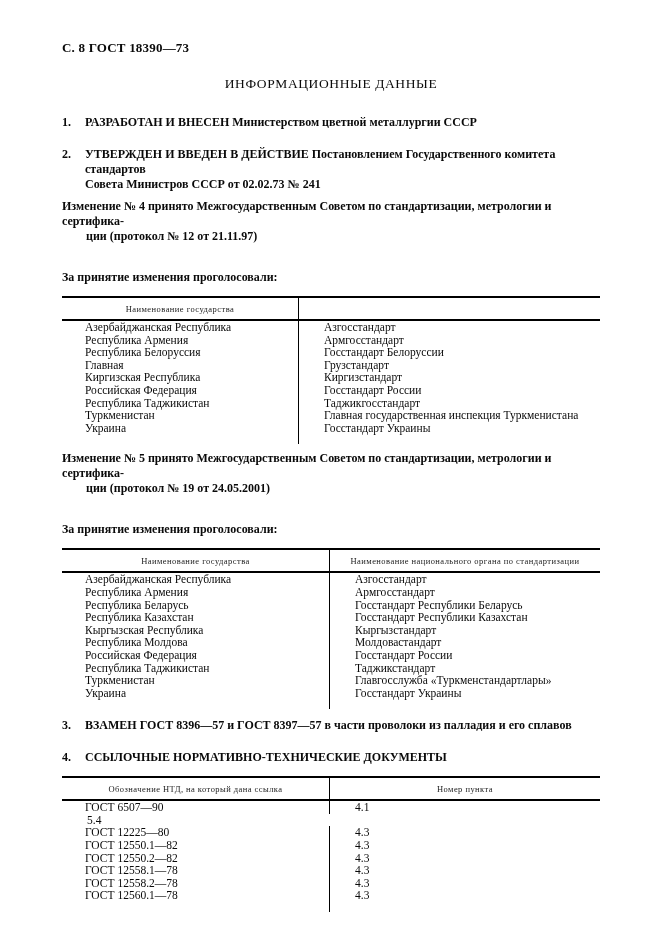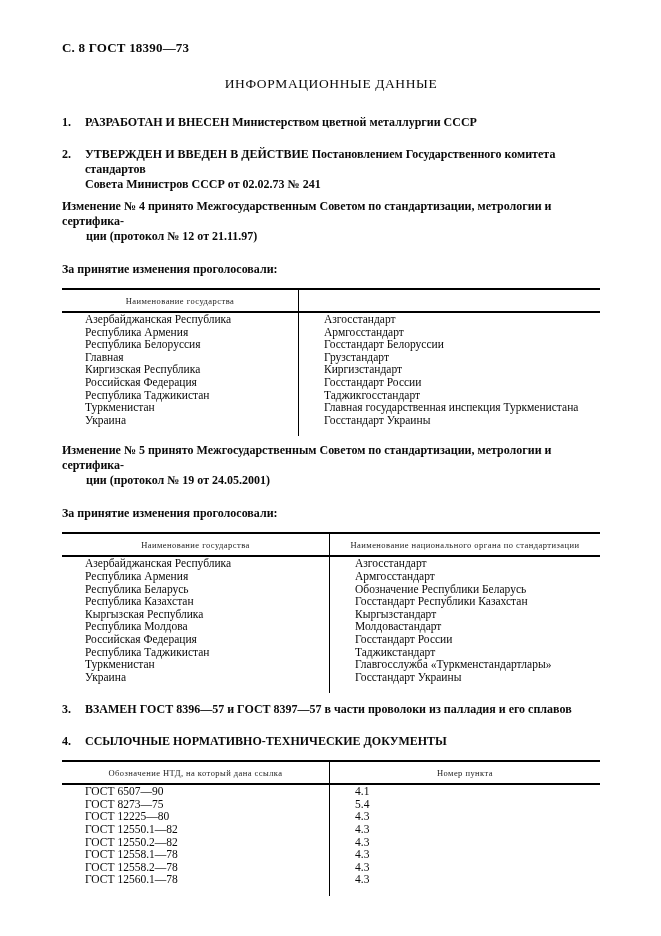--- a/index.html
+++ b/index.html
@@ -24,21 +24,21 @@
   .item { display: flex; font-weight: bold; font-size: 12px; line-height: 15px; }
   .item .num { width: 23px; flex: none; }
   .item .itext { flex: 1; }
   .item-1 { margin-top: 23px; }
   .item-2 { margin-top: 17px; }
   .item-3 { margin-top: 9px; }
   .item-4 { margin-top: 17px; }
 
   .amend { margin-top: 7px; font-weight: bold; font-size: 12px; line-height: 15px; font-family: Liberation Serif, serif; }
   .amend .cont { padding-left: 24px; }
-  .vote-label { margin-top: 18px; font-weight: bold; font-size: 12px; }
+  .vote-label { margin-top: 26px; font-weight: bold; font-size: 12px; }
 
   .tbl { margin-top: 11px; border-top: 2px solid #000; }
   .thead { display: flex; border-bottom: 2.5px solid #000; }
   .th {
     font-size: 8.5px; letter-spacing: 0.45px; color: #1a1a1a;
     text-align: center; padding: 6px 4px 5px;
     display: flex; align-items: center; justify-content: center;
   }
   .th-left { border-right: 1px solid #000; flex: none; }
   .th-right { flex: 1; }
@@ -142,21 +142,21 @@
         <div class="tr">
           <div class="td td-left">Азербайджанская Республика</div>
           <div class="td td-right">Азгосстандарт</div>
         </div>
         <div class="tr">
           <div class="td td-left">Республика Армения</div>
           <div class="td td-right">Армгосстандарт</div>
         </div>
         <div class="tr">
           <div class="td td-left">Республика Беларусь</div>
-          <div class="td td-right">Обозначение Республики Беларусь</div>
+          <div class="td td-right">Госстандарт Республики Беларусь</div>
         </div>
         <div class="tr">
           <div class="td td-left">Республика Казахстан</div>
           <div class="td td-right">Госстандарт Республики Казахстан</div>
         </div>
         <div class="tr">
           <div class="td td-left">Кыргызская Республика</div>
           <div class="td td-right">Кыргызстандарт</div>
         </div>
         <div class="tr">
@@ -200,21 +200,20 @@
     <div class="thead">
       <div class="th th-left">Обозначение НТД, на который дана ссылка</div>
       <div class="th th-right">Номер пункта</div>
     </div>
     <div class="tbody">
         <div class="tr">
           <div class="td td-left">ГОСТ 6507—90</div>
           <div class="td td-right">4.1</div>
         </div>
         <div class="tr">
-          <div class="td td-left">ГОСТ 8273—75</div>
           <div class="td td-right">5.4</div>
         </div>
         <div class="tr">
           <div class="td td-left">ГОСТ 12225—80</div>
           <div class="td td-right">4.3</div>
         </div>
         <div class="tr">
           <div class="td td-left">ГОСТ 12550.1—82</div>
           <div class="td td-right">4.3</div>
         </div>

